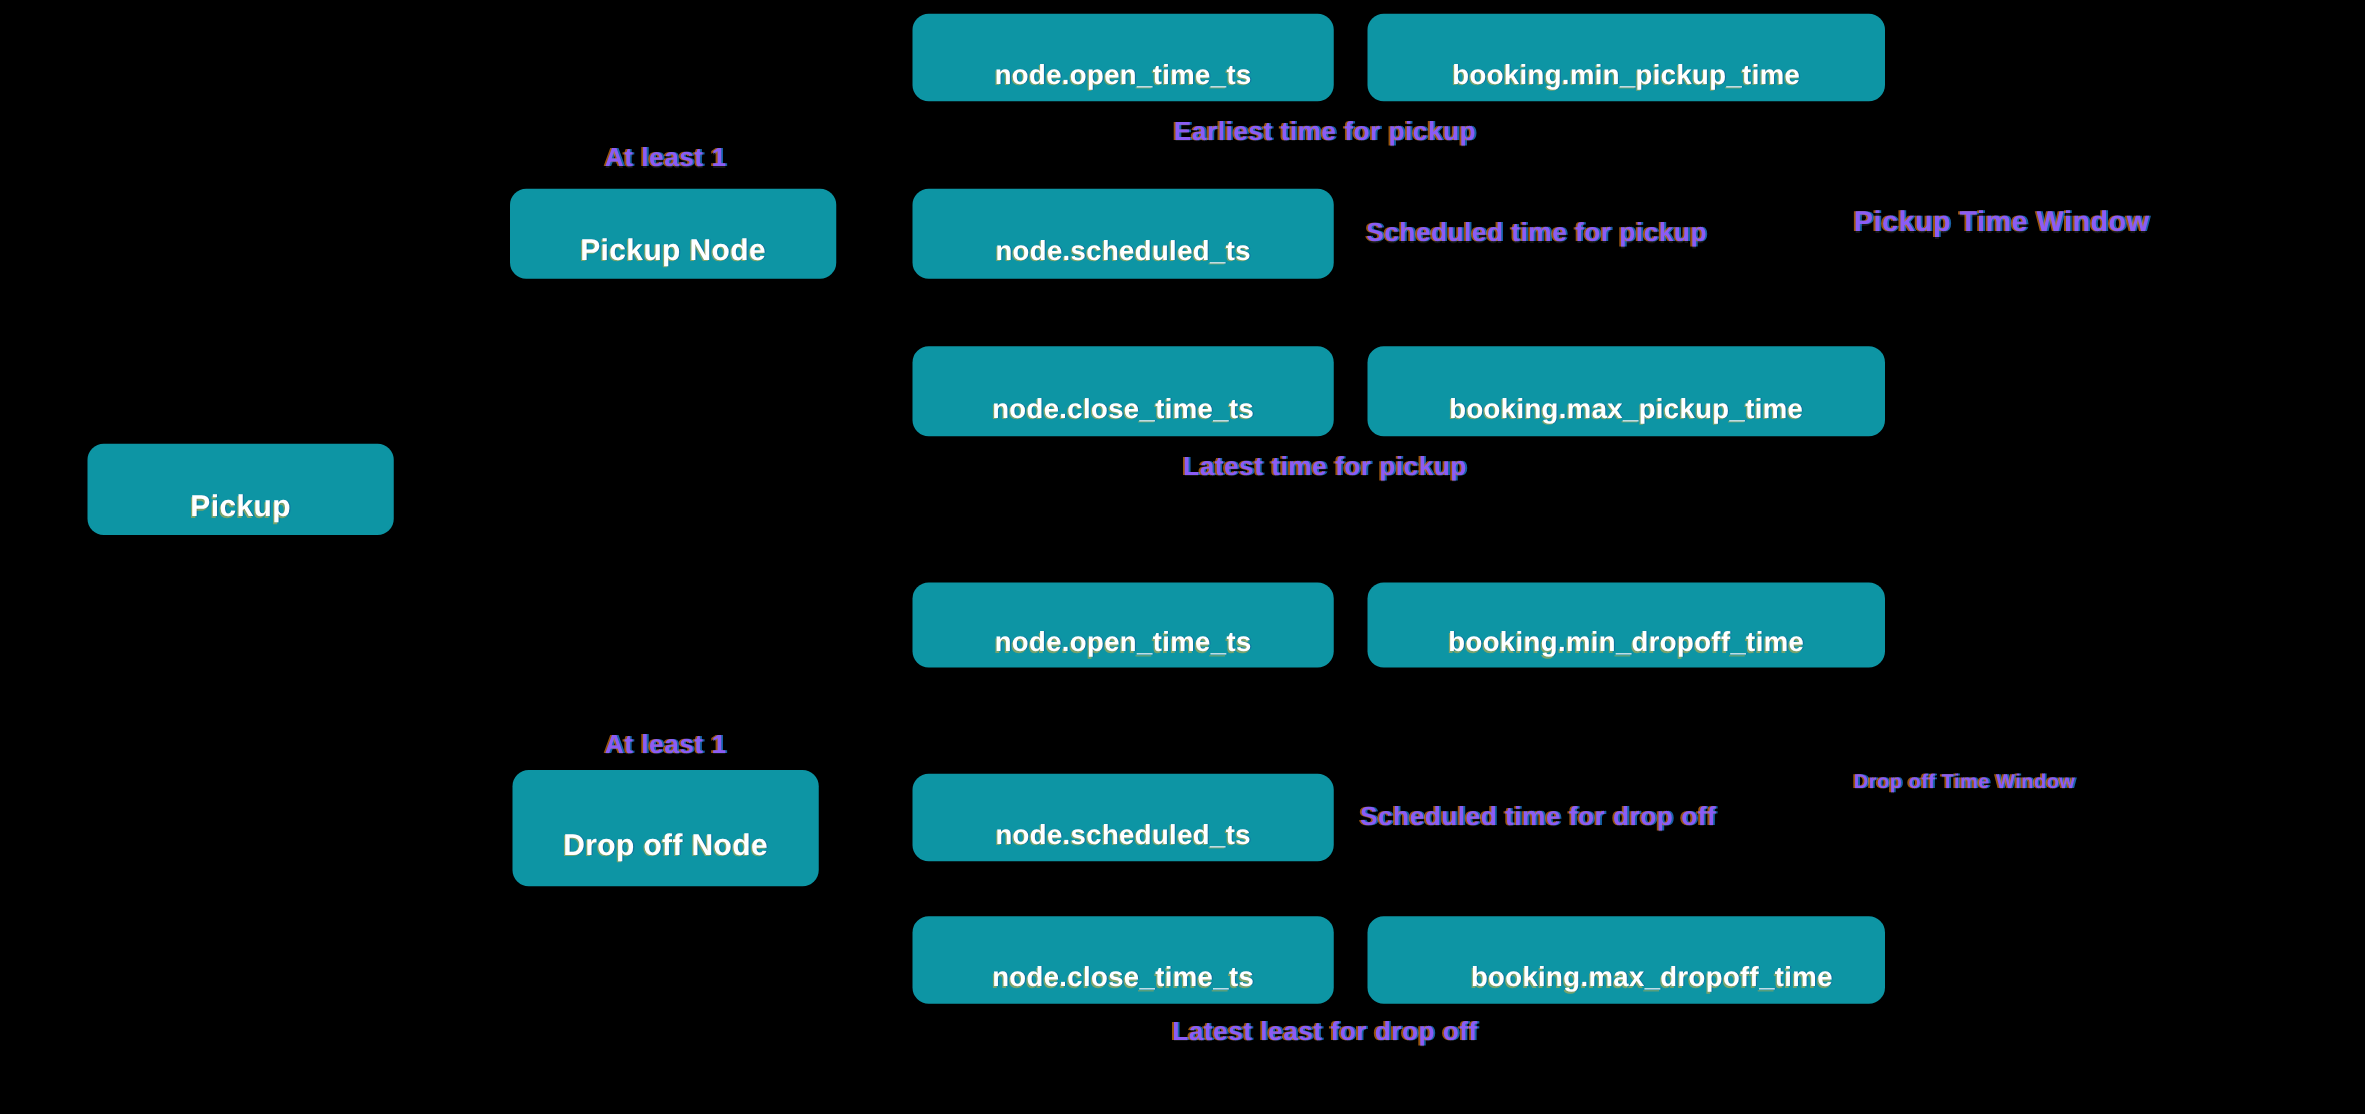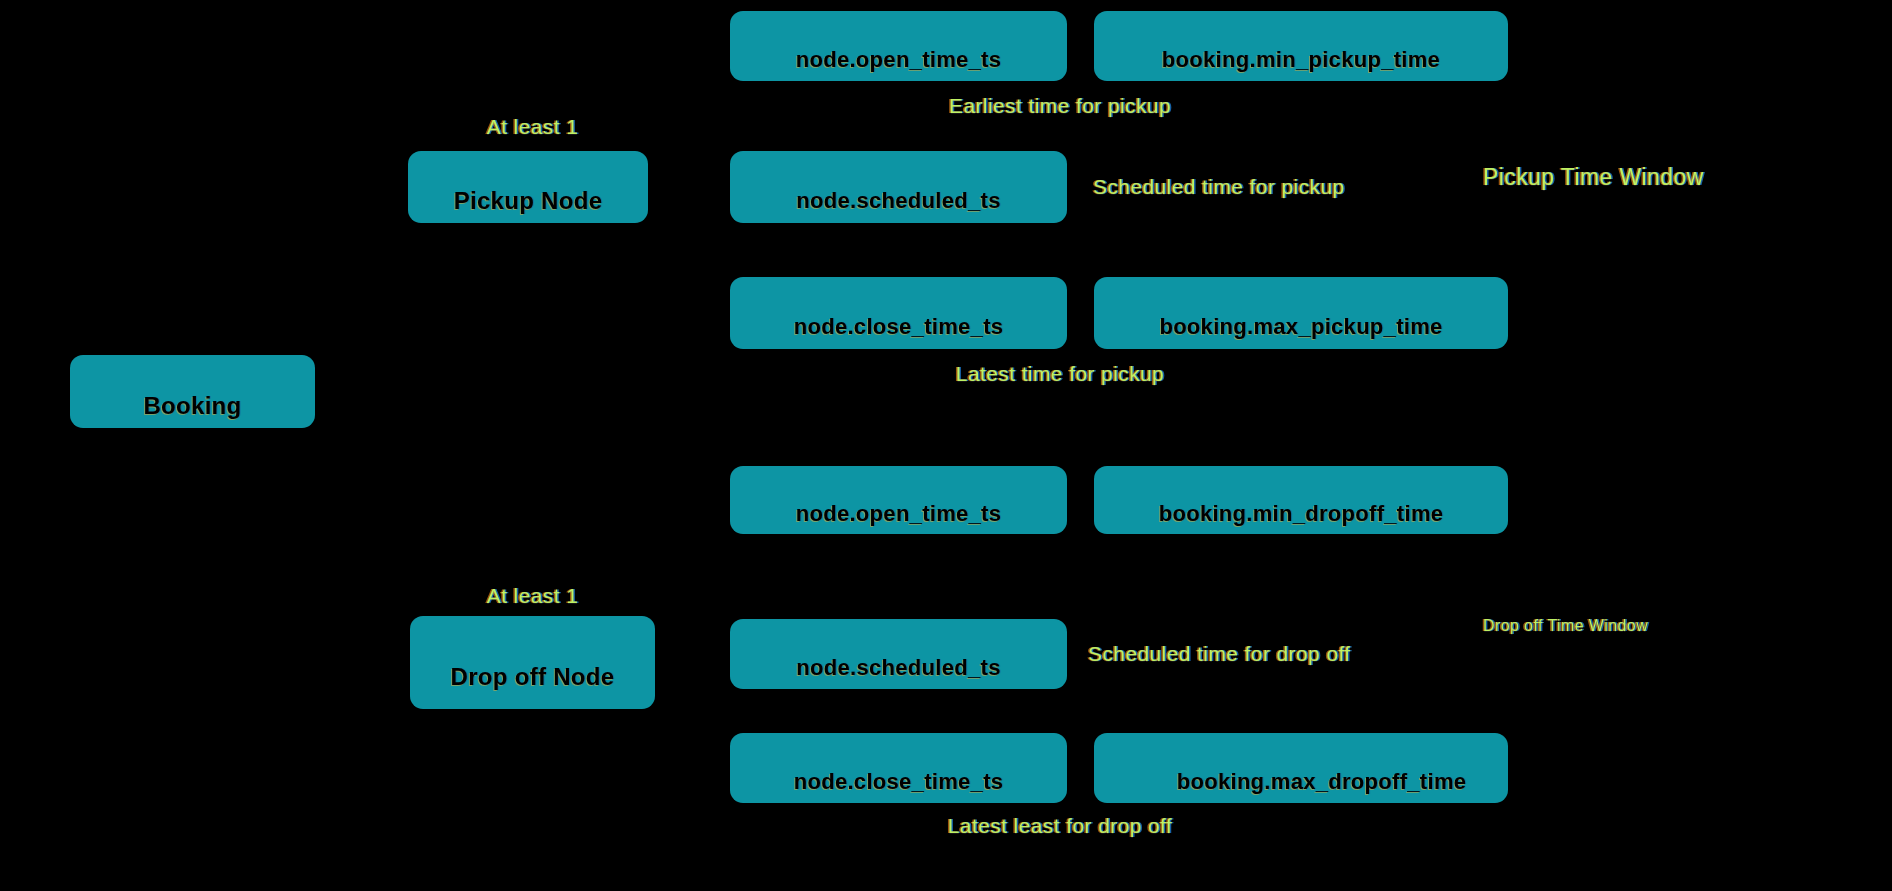--- a/index.html
+++ b/index.html
@@ -19,58 +19,58 @@
   .box {
     position: absolute;
     background: #0d95a4;
     border-radius: 13px;
     display: flex;
     align-items: center;
     justify-content: center;
     box-sizing: border-box;
   }
   .box .box-label {
-    color: #000000;
+    color: #ffffff;
     font-weight: 700;
     font-size: 22px;
     letter-spacing: 0.3px;
     white-space: nowrap;
     
     text-shadow: -1px 1px 0 rgba(255, 180, 40, 0.45), 1px 0 0 rgba(20, 70, 150, 0.40);
     margin-top: 28px;
   }
   .box .box-label.big {
     font-size: 24px;
   }
   
   .ghost {
     position: absolute;
-    color: #bef264;
+    color: #8b5cf6;
     font-size: 21px;
-    font-weight: 400;
+    font-weight: 700;
     letter-spacing: 0.4px;
     white-space: nowrap;
     text-shadow: -1.5px 0 0 rgba(235, 130, 20, 0.65), 1.5px 0 0 rgba(35, 150, 255, 0.65),
                  0 1px 0 rgba(90, 90, 90, 0.25);
   }
   .ghost.centered {
     text-align: center;
   }
 </style>
 </head>
 <body>
 
 <div class="canvas">
 
   <div class="box" style="left:70px; top:355px; width:245px; height:73px;">
-    <span class="box-label big">Booking</span>
+    <span class="box-label big">Pickup</span>
   </div>
 
   <div class="ghost centered" style="left:410px; top:115px; width:245px;">At least 1</div>
-  <div class="box" style="left:408px; top:151px; width:240px; height:72px;">
+  <div class="box" style="left:408px; top:151px; width:261px; height:72px;">
     <span class="box-label big">Pickup Node</span>
   </div>
 
   <div class="ghost centered" style="left:410px; top:584px; width:245px;">At least 1</div>
   <div class="box" style="left:410px; top:616px; width:245px; height:93px;">
     <span class="box-label big">Drop off Node</span>
   </div>
 
   <div class="box" style="left:730px; top:11px; width:337px; height:70px;">
     <span class="box-label">node.open_time_ts</span>

